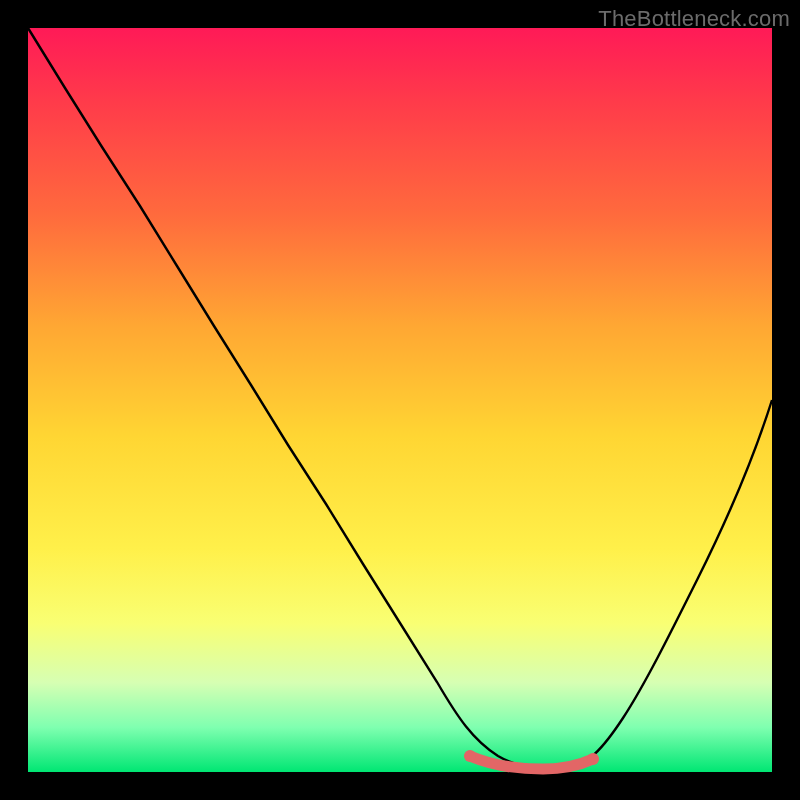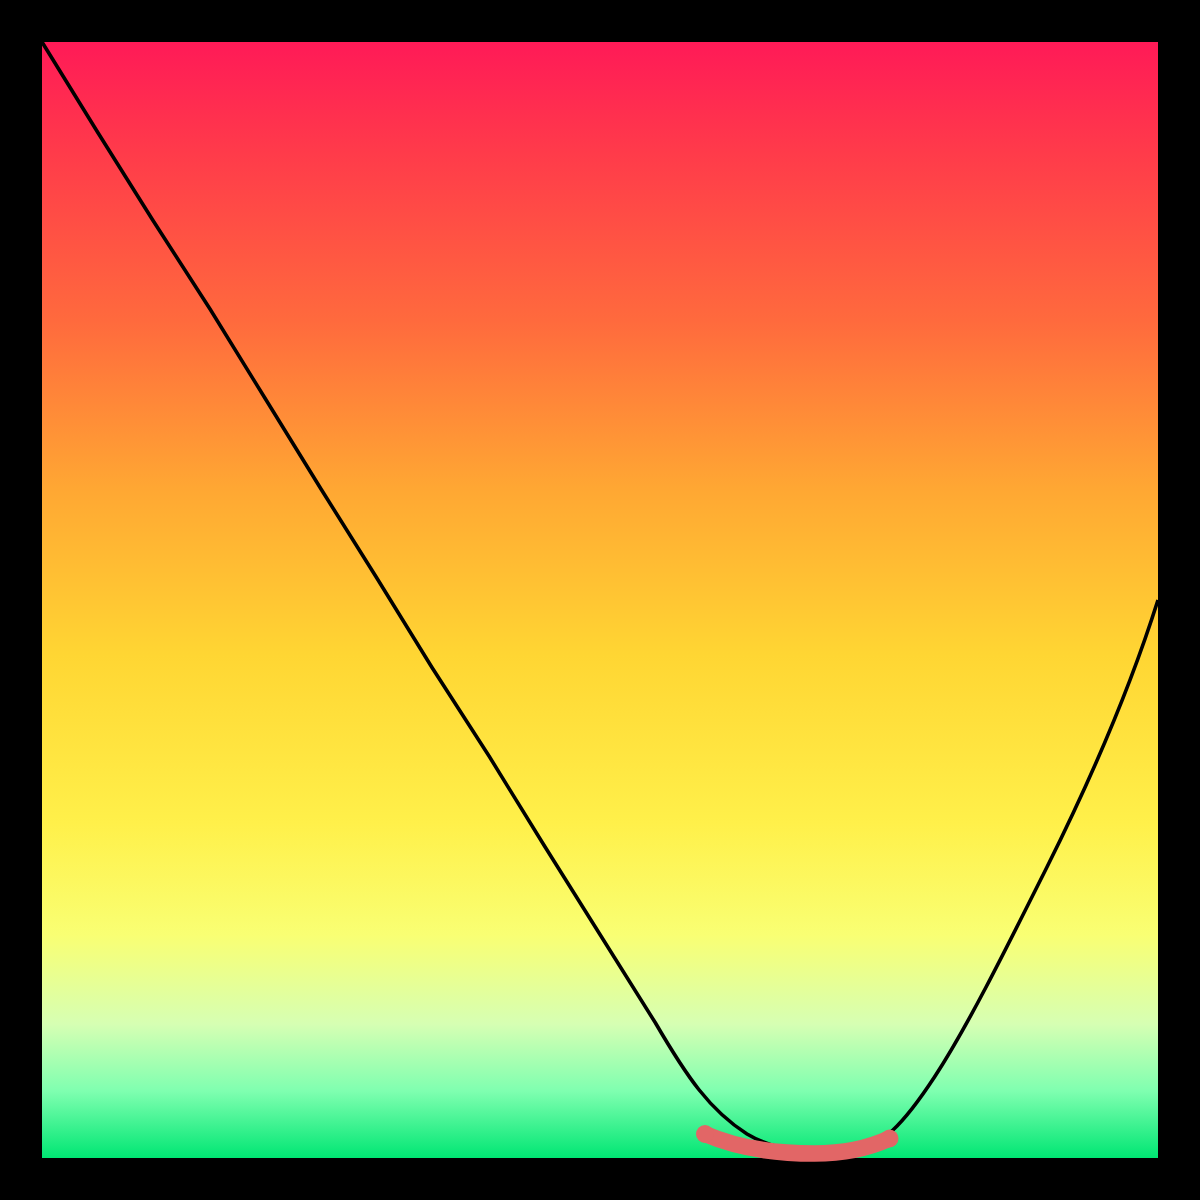--- a/index.html
+++ b/index.html
@@ -82,13 +82,14 @@
            C 560 736, 574 722, 595 690
            C 616 658, 640 610, 670 550
            C 700 490, 725 432, 744 372"></path>
       <path class="bottom-accent" d="M 442 728
            C 465 738, 490 741, 515 741
            C 535 741, 552 737, 565 731"></path>
       <circle class="dot" cx="442" cy="728" r="6"></circle>
       <circle class="dot" cx="565" cy="731" r="6"></circle>
     </svg>
   </div>
+  <div class="watermark">TheBottleneck.com</div>
 </div>
 
 </body></html>

